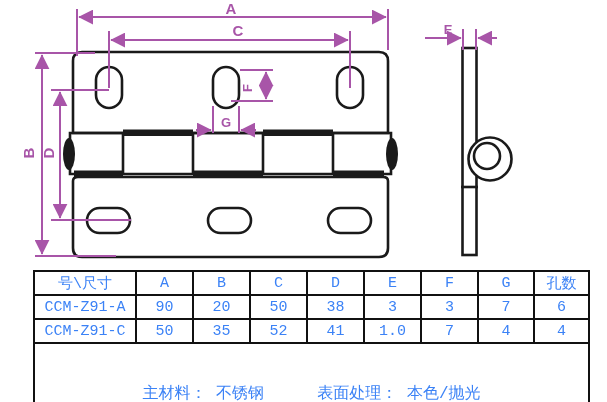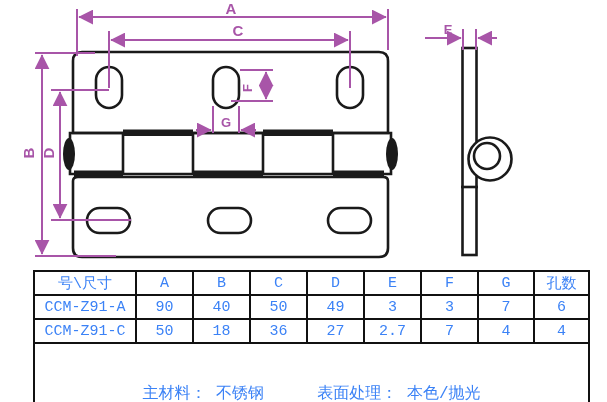--- a/index.html
+++ b/index.html
@@ -136,35 +136,35 @@
       <td>C</td>
       <td>D</td>
       <td>E</td>
       <td>F</td>
       <td>G</td>
       <td>孔数</td>
     </tr>
     <tr>
       <td class="model">CCM-Z91-A</td>
       <td>90</td>
-      <td>40</td>
+      <td>20</td>
       <td>50</td>
-      <td>49</td>
+      <td>38</td>
       <td>3</td>
       <td>3</td>
       <td>7</td>
       <td>6</td>
     </tr>
     <tr>
       <td class="model">CCM-Z91-C</td>
       <td>50</td>
-      <td>18</td>
-      <td>36</td>
-      <td>27</td>
-      <td>2.7</td>
+      <td>35</td>
+      <td>52</td>
+      <td>41</td>
+      <td>1.0</td>
       <td>7</td>
       <td>4</td>
       <td>4</td>
     </tr>
     <tr class="footer">
       <td colspan="9">
         <span>主材料： 不锈钢</span>
         <span class="gap"></span>
         <span>表面处理： 本色/抛光</span>
       </td>

